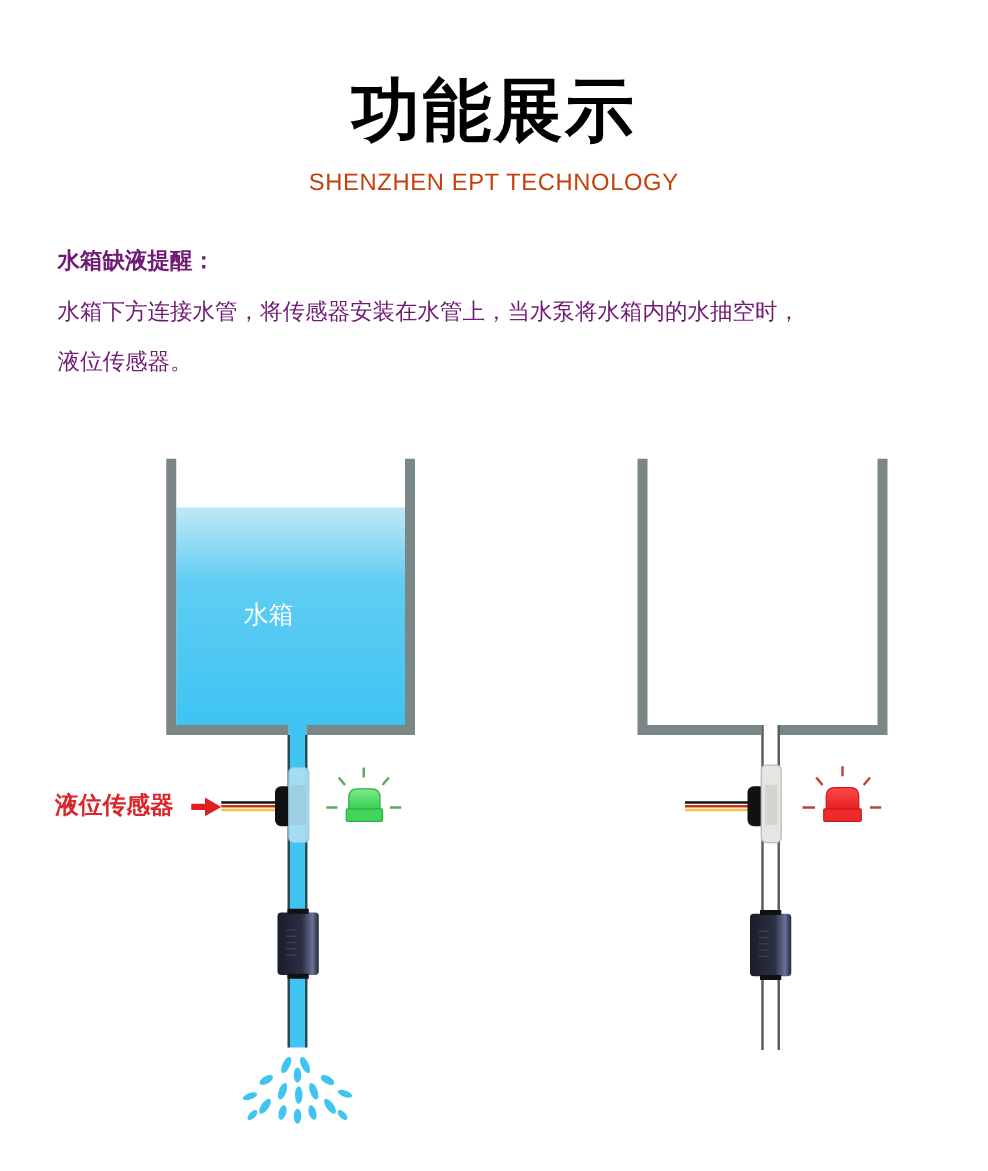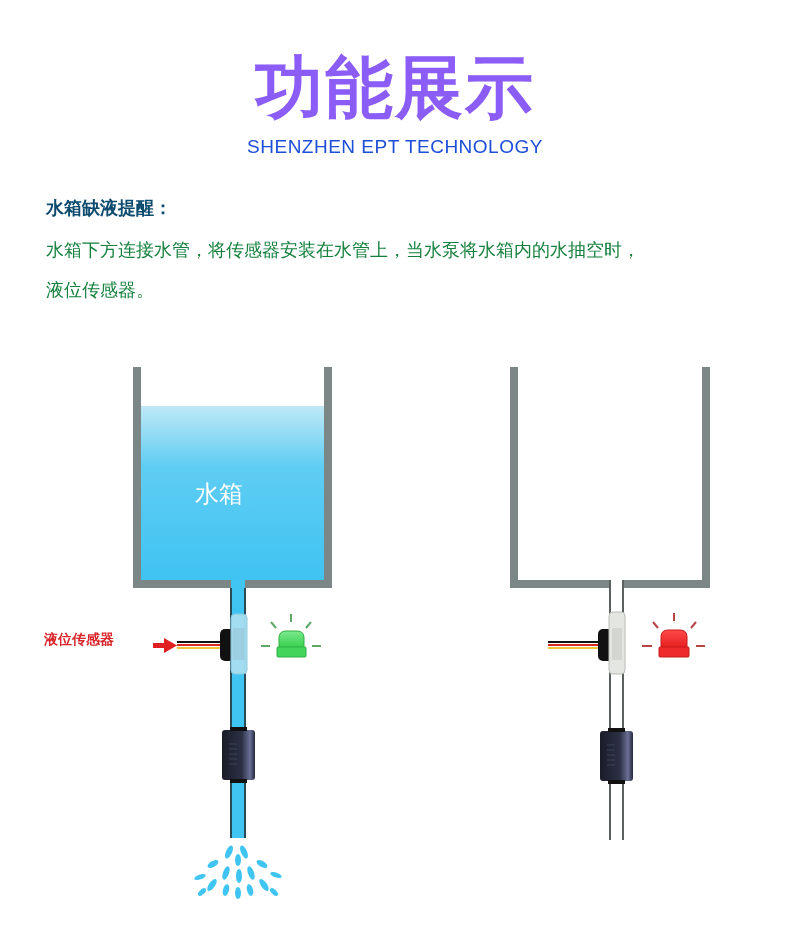--- a/index.html
+++ b/index.html
@@ -1,28 +1,28 @@
 <!DOCTYPE html>
 <html><head>
 <meta charset="utf-8">
 <style>
   html, body { margin: 0; padding: 0; background: #ffffff; }
   body { width: 790px; height: 937px; position: relative; overflow: hidden;
          font-family: "DejaVu Sans", "Liberation Sans", sans-serif; }
   .title { position: absolute; left: 0; top: 52px; width: 790px; text-align: center;
-           font-size: 68px; font-weight: bold; color: #8b5cf6; letter-spacing: 2px; line-height: 72px; }
+           font-size: 55px; font-weight: bold; color: #000000; letter-spacing: 2px; line-height: 72px; }
   .subtitle { position: absolute; left: 0; top: 136px; width: 790px; text-align: center;
-              font-family: "Liberation Sans", sans-serif; font-size: 19px; color: #1d4ed8; letter-spacing: 0.5px; }
-  .heading { position: absolute; left: 46px; top: 196px; font-size: 18px; font-weight: bold; color: #0c4a6e; font-family: Liberation Serif, serif; }
-  .para { position: absolute; left: 46px; top: 230px; width: 720px; font-size: 18px; color: #15803d;
+              font-family: "Liberation Sans", sans-serif; font-size: 19px; color: #c2410c; letter-spacing: 0.5px; }
+  .heading { position: absolute; left: 46px; top: 196px; font-size: 18px; font-weight: bold; color: #701a75; font-family: Liberation Serif, serif; }
+  .para { position: absolute; left: 46px; top: 230px; width: 720px; font-size: 18px; color: #701a75;
           line-height: 40px; }
   .para span { display: block; white-space: nowrap; }
   svg.diagram { position: absolute; left: 0; top: 0; }
-  .tank-label { position: absolute; left: 195px; top: 478px; font-size: 24px; color: #ffffff; }
-  .sensor-label { position: absolute; left: 44px; top: 631px; font-size: 14px; font-weight: bold; color: #d9262b; }
+  .tank-label { position: absolute; left: 195px; top: 478px; font-size: 20px; color: #ffffff; }
+  .sensor-label { position: absolute; left: 44px; top: 631px; font-size: 19px; font-weight: bold; color: #d9262b; }
 </style>
 </head>
 <body>
 
 <div class="title">功能展示</div>
 <div class="subtitle">SHENZHEN EPT TECHNOLOGY</div>
 
 <div class="heading">水箱缺液提醒：</div>
 <div class="para">
   <span>水箱下方连接水管，将传感器安装在水管上，当水泵将水箱内的水抽空时，</span>

